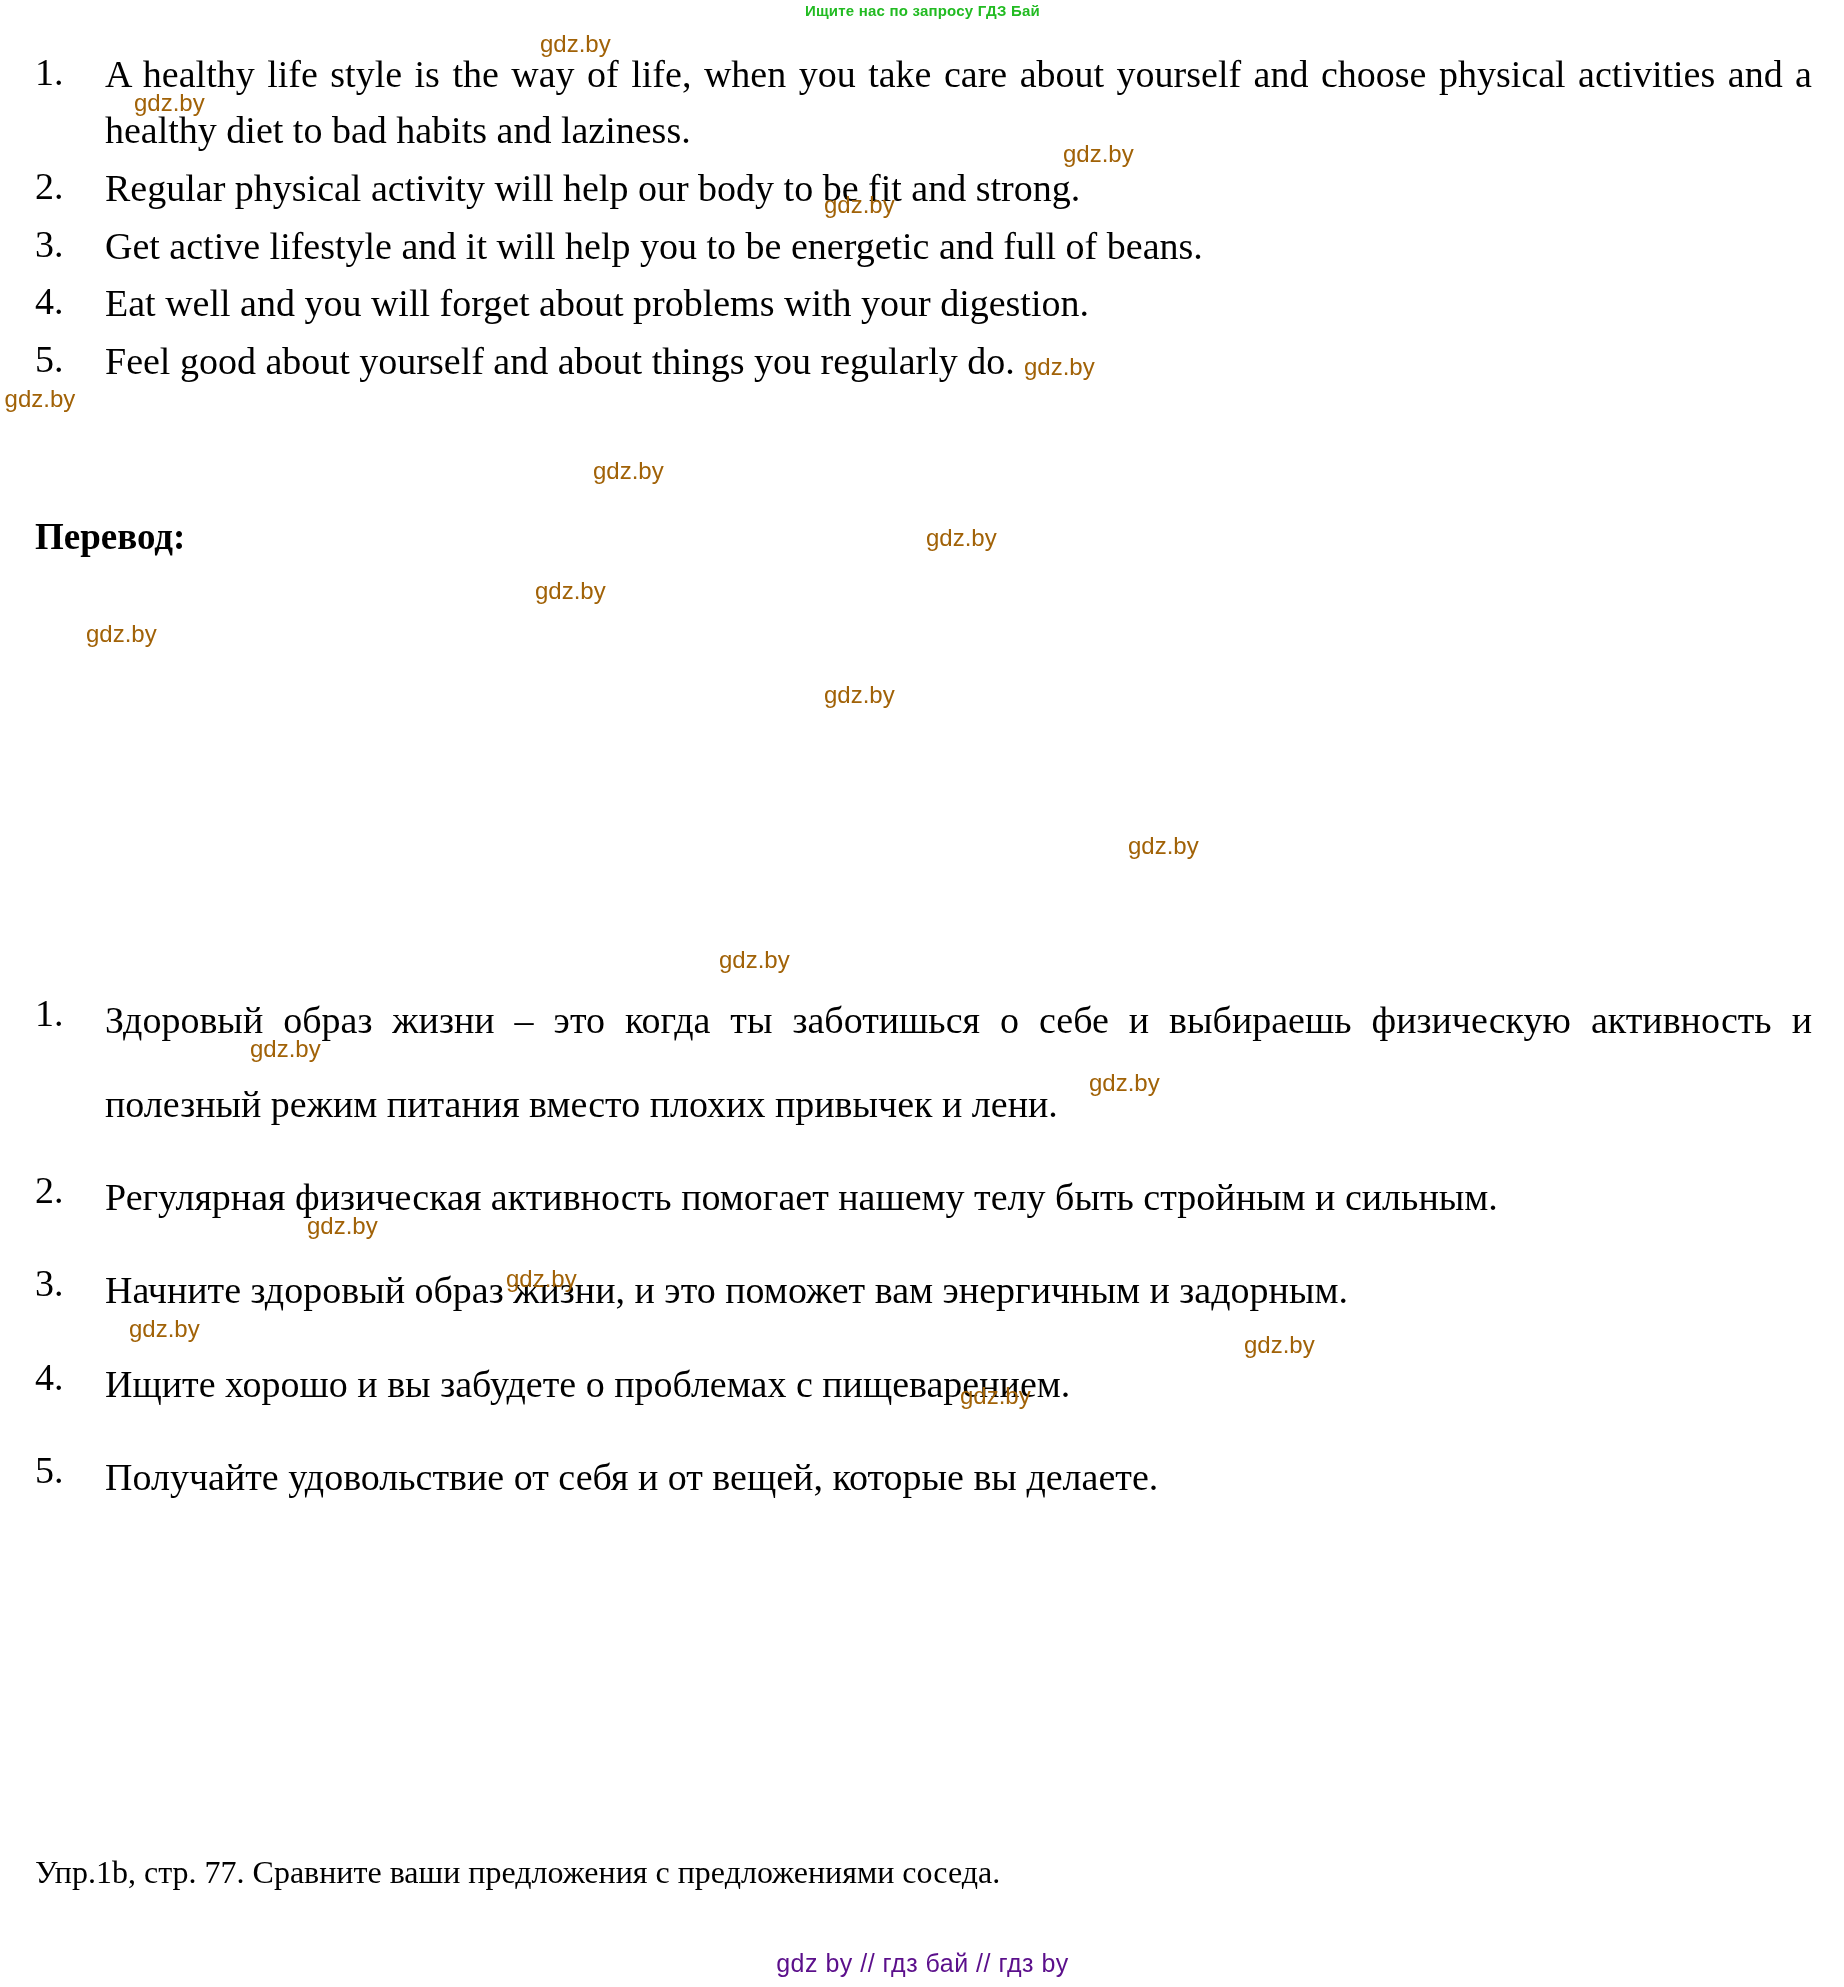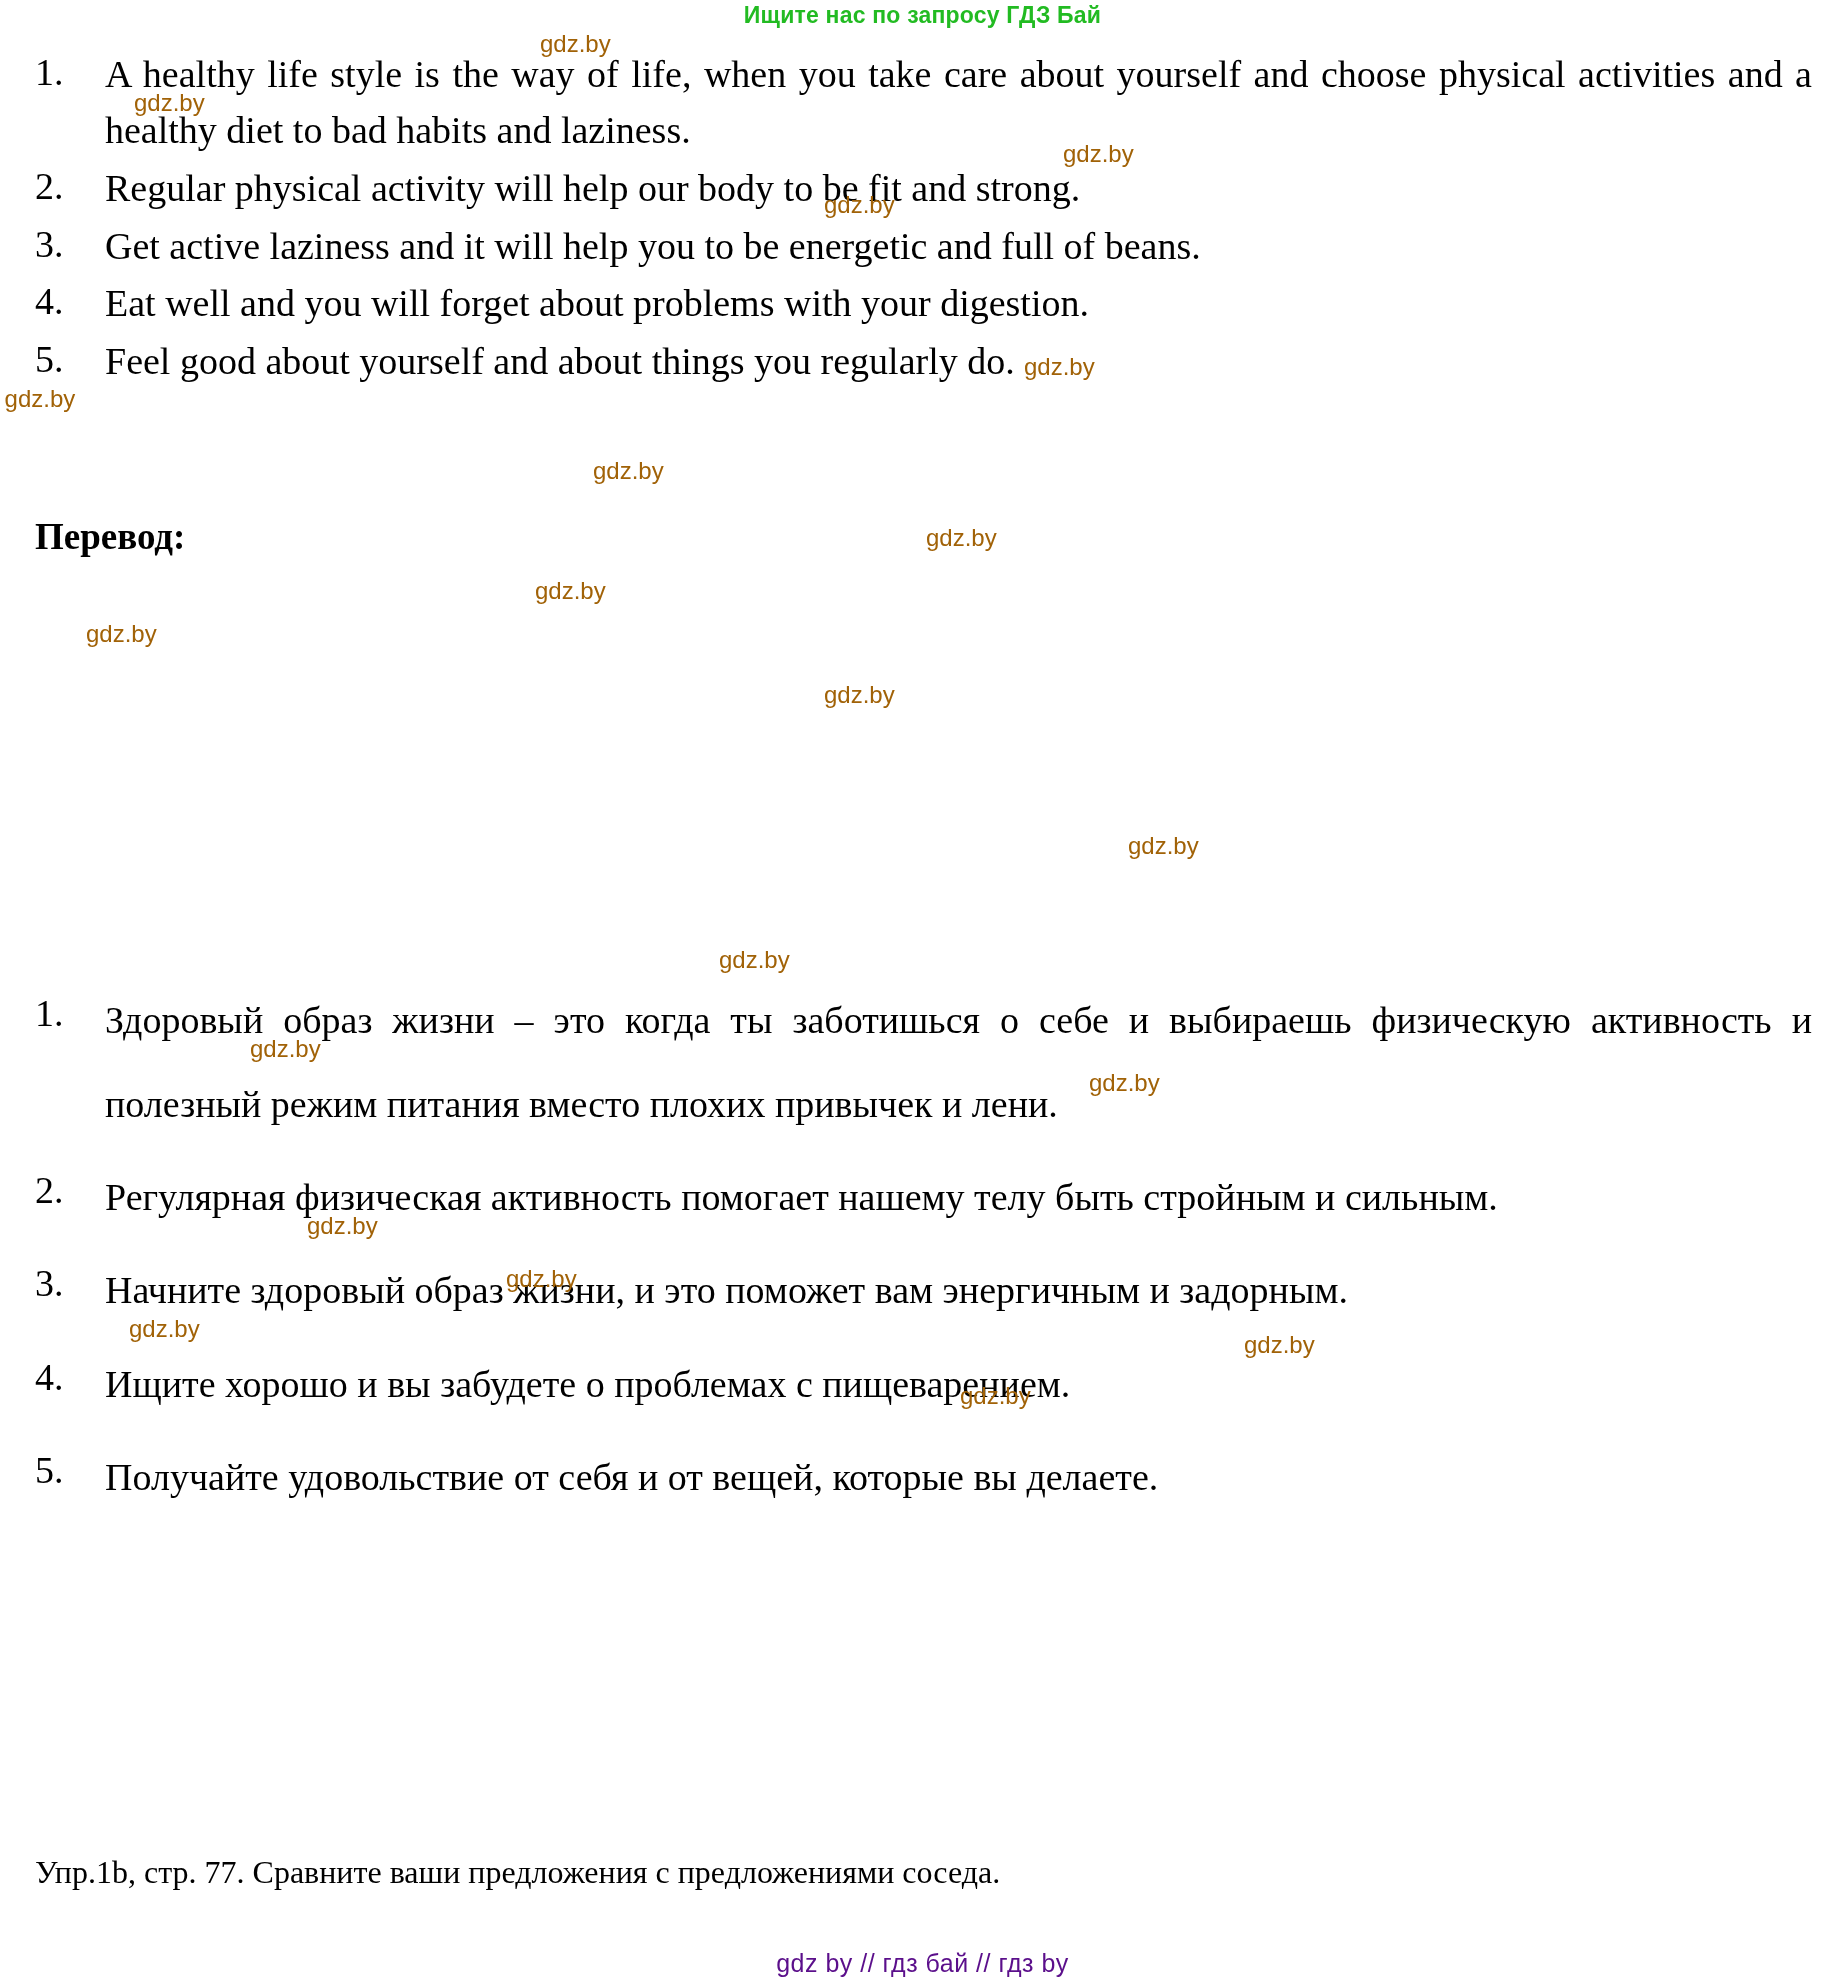--- a/index.html
+++ b/index.html
@@ -20,21 +20,21 @@
 
   
   .promo-banner {
     position: absolute;
     top: 1.8px;
     left: 0;
     width: 1845px;
     text-align: center;
     font-family: "Liberation Sans", "DejaVu Sans", sans-serif;
     font-weight: bold;
-    font-size: 23px;
+    font-size: 15px;
     color: #22bb22;
     letter-spacing: 0.2px;
   }
 
   
   .item {
     display: flex;
     align-items: flex-start;
     width: 100%;
   }
@@ -116,21 +116,21 @@
     <span class="txt">A healthy life style is the way of life, when you take care about yourself and choose physical activities and a healthy diet to bad habits and laziness.</span>
   </div>
 
   <div class="item">
     <span class="num">2.</span>
     <span class="txt">Regular physical activity will help our body to be fit and strong.</span>
   </div>
 
   <div class="item">
     <span class="num">3.</span>
-    <span class="txt">Get active laziness and it will help you to be energetic and full of beans.</span>
+    <span class="txt">Get active lifestyle and it will help you to be energetic and full of beans.</span>
   </div>
 
   <div class="item">
     <span class="num">4.</span>
     <span class="txt">Eat well and you will forget about problems with your digestion.</span>
   </div>
 
   <div class="item">
     <span class="num">5.</span>
     <span class="txt">Feel good about yourself and about things you regularly do.</span>

